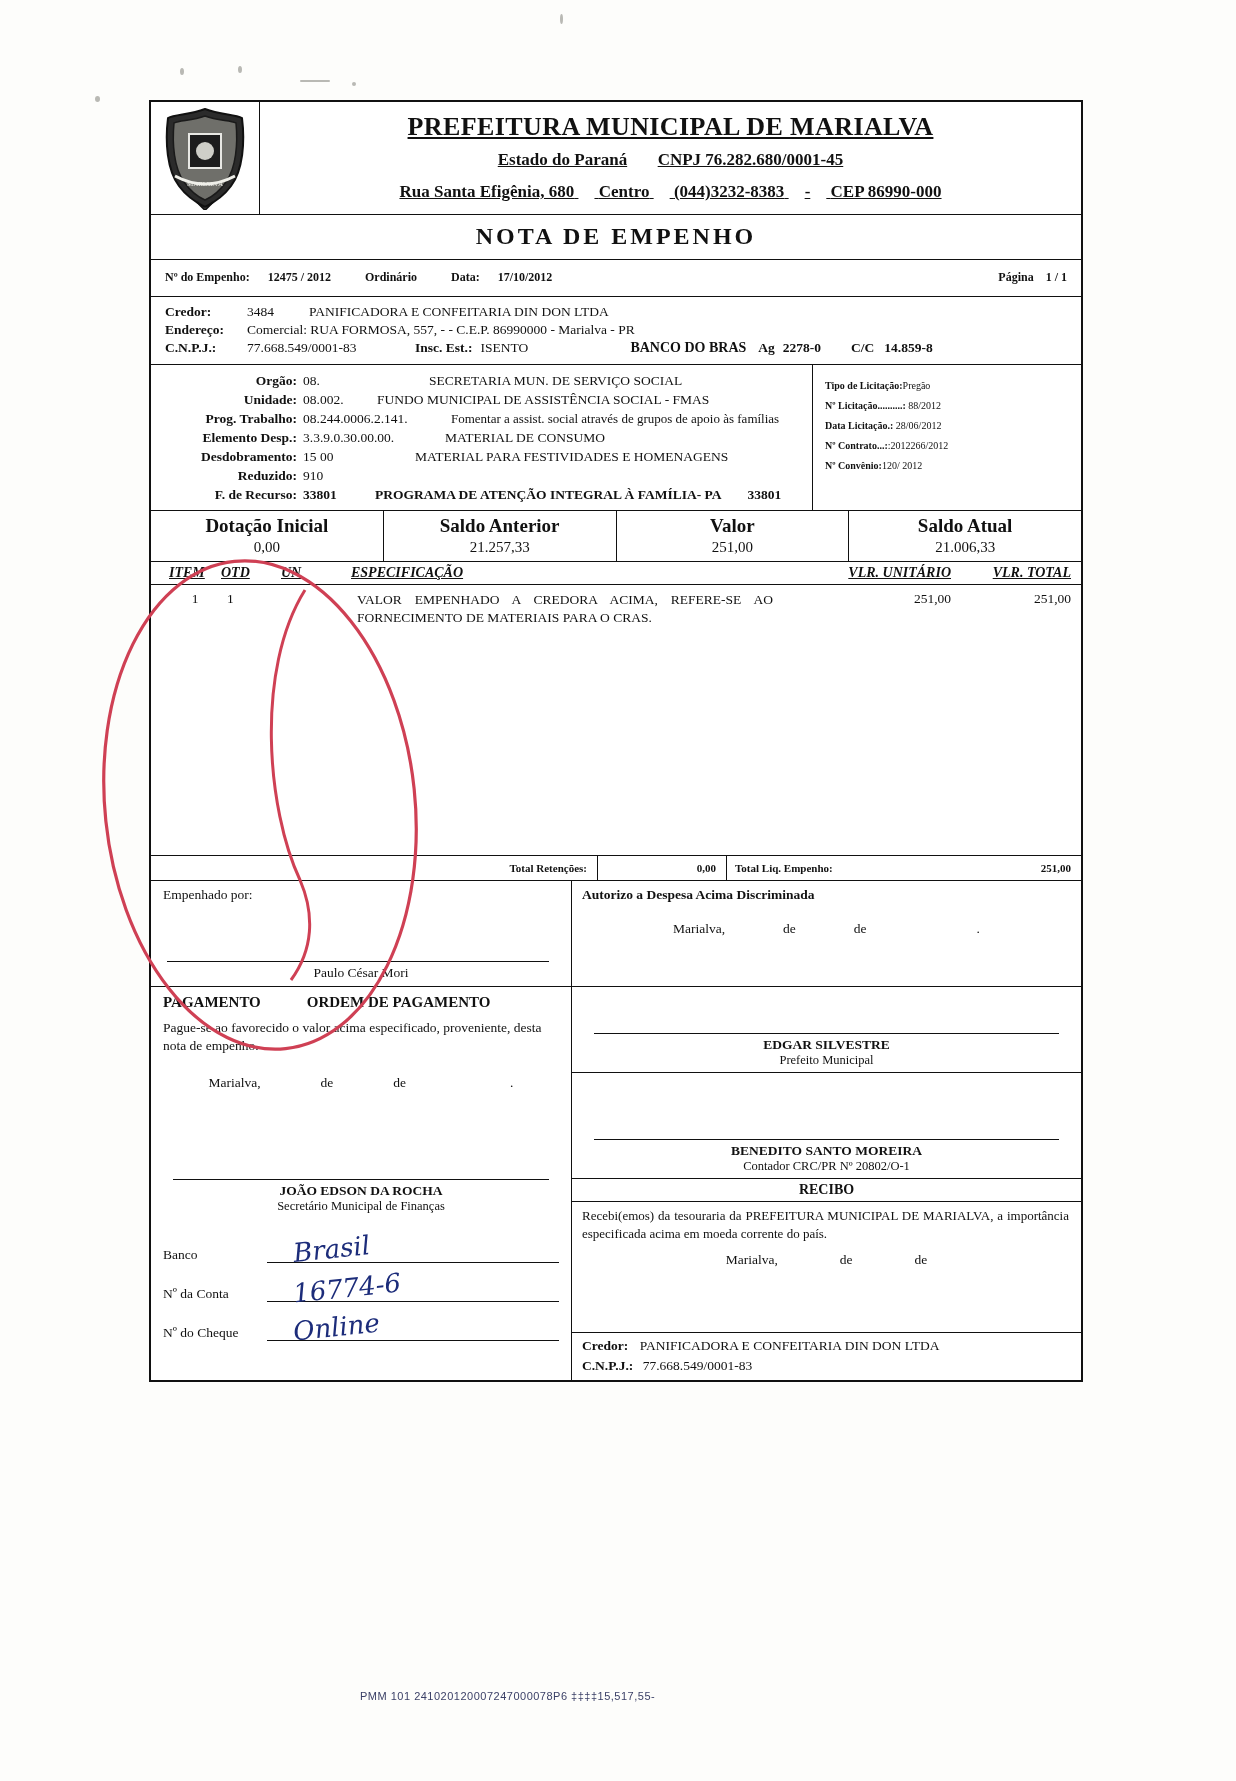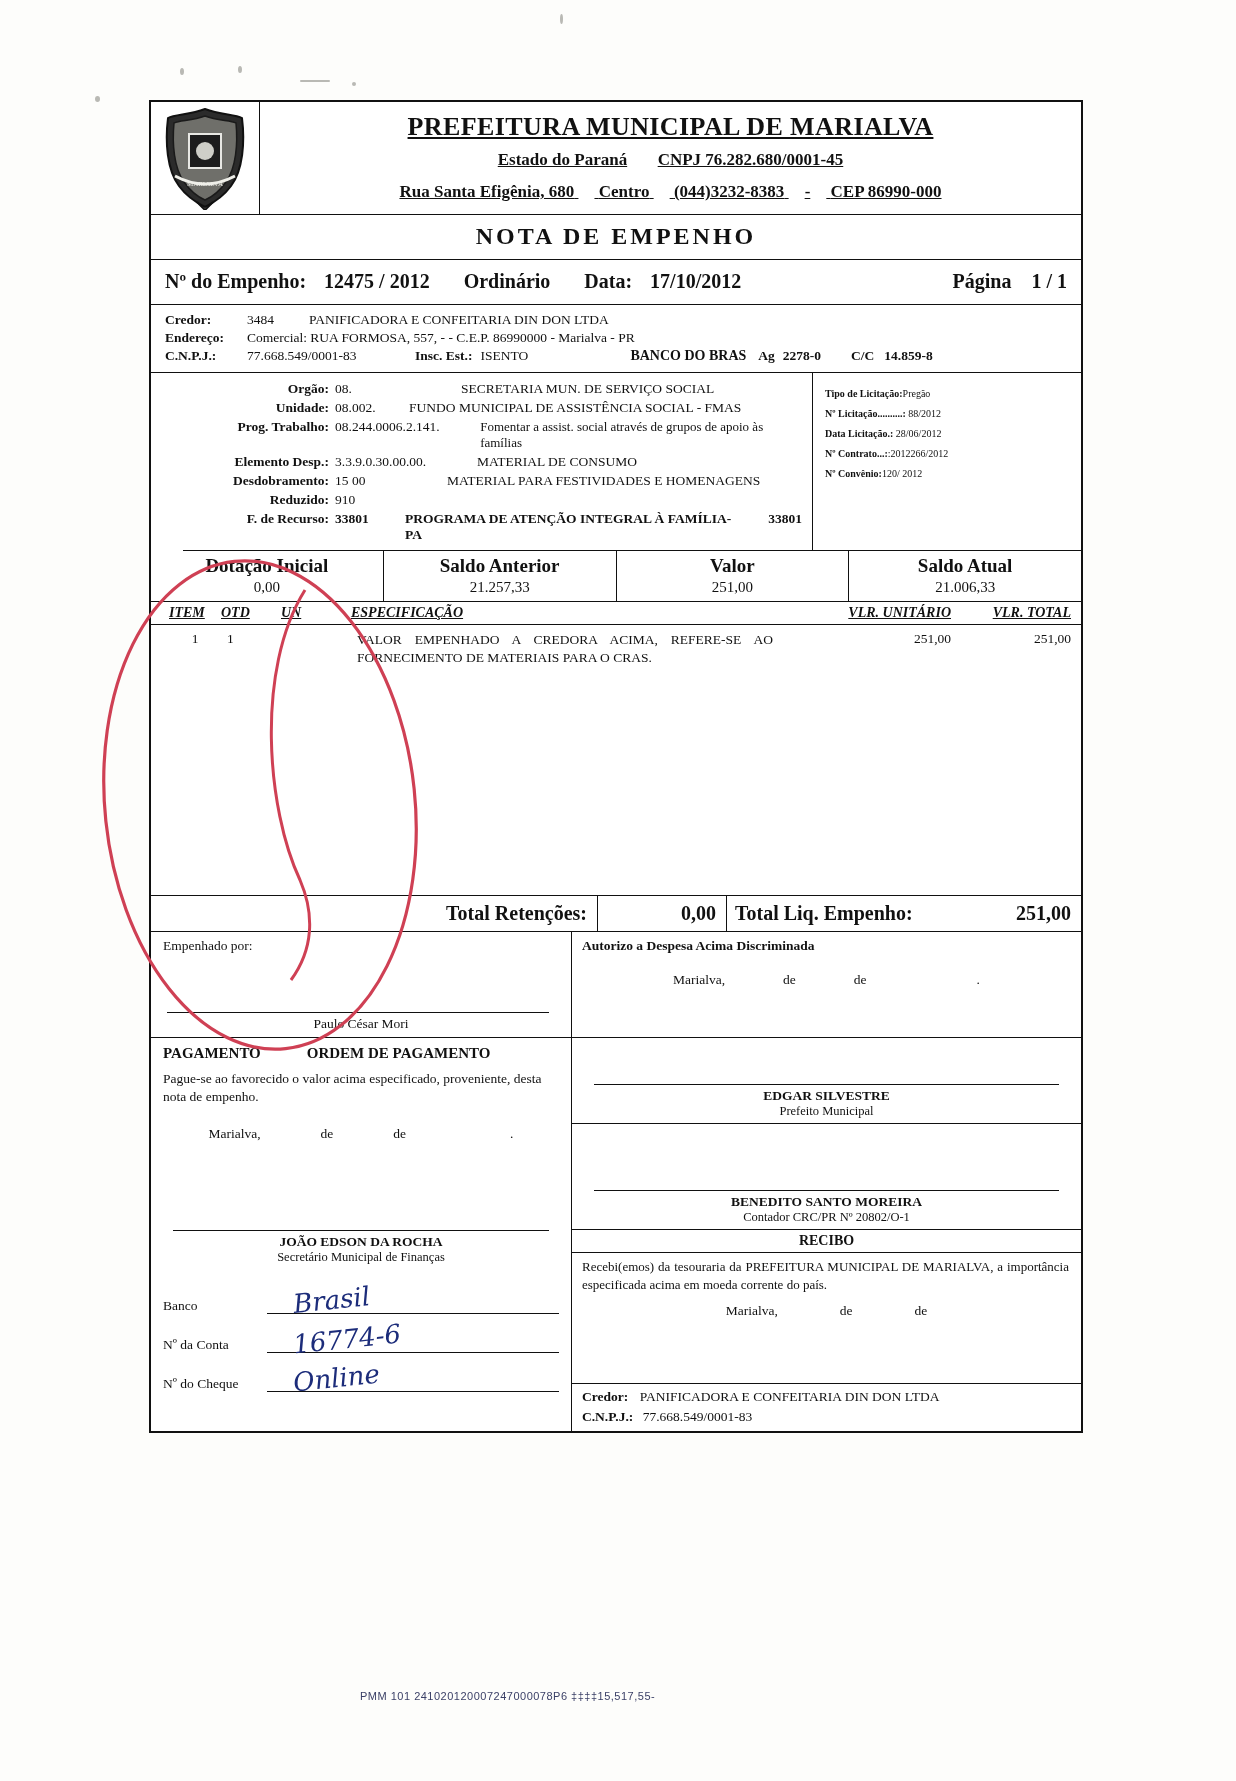--- a/index.html
+++ b/index.html
@@ -45,36 +45,36 @@
   .h-line2 .sp{display:inline-block;width:22px;}
   .h-line3{margin-top:12px;font-size:17px;font-weight:bold;text-decoration:underline;}
   .h-line3 .sp{display:inline-block;width:16px;}
   .nota{
     text-align:center;font-size:24px;font-weight:bold;letter-spacing:3px;
     padding:8px 0 9px;border-bottom:1.5px solid #111;
   }
   
   .empenho-line{
     display:flex;align-items:baseline;
-    font-size:20px;font-weight:bold;
+    font-size:12px;font-weight:bold;
     padding:10px 14px 11px;
     border-bottom:1.5px solid #111;
   }
   .empenho-line .lbl{margin-right:18px;}
   .empenho-line .v{margin-right:34px;}
   .empenho-line .pg{margin-left:auto;text-align:center;}
   
   .credor{
     padding:5px 14px 6px;border-bottom:1.5px solid #111;font-size:13.5px;
   }
   .credor .r{display:flex;align-items:baseline;margin:2px 0;}
   .credor .k{font-weight:bold;width:82px;flex:0 0 82px;}
   .sm{font-size:13px;}
   
-  .mid{display:flex;border-bottom:1.5px solid #111;margin-left:32px;}
+  .mid{display:flex;border-bottom:1.5px solid #111;}
   .mid-l{flex:1;padding:5px 10px 4px 14px;border-right:1.5px solid #111;}
   .mid-l .r{display:flex;align-items:baseline;margin:3px 0;font-size:13.5px;}
   .mid-l .k{font-weight:bold;text-align:right;flex:0 0 132px;padding-right:6px;}
   .mid-r{width:248px;flex:0 0 248px;padding:6px 8px 4px 12px;font-size:10px;font-weight:bold;}
   .mid-r .r{margin:9px 0;}
   .mid-r .vn{font-weight:normal;}
   
   .saldos{display:flex;border-bottom:1.5px solid #111;text-align:center;}
   .saldos > div{flex:1;padding:4px 0 5px;}
   .saldos > div + div{border-left:1.5px solid #111;}
@@ -94,21 +94,21 @@
   .items-head .c-vt{width:120px;text-align:right;}
   .items-body{min-height:270px;border-bottom:1.5px solid #111;position:relative;}
   .item-row{display:flex;font-size:13.5px;padding:6px 10px 0 18px;}
   .item-row .c-item{width:52px;text-align:center;}
   .item-row .c-otd{width:60px;text-align:left;padding-left:6px;}
   .item-row .c-un{width:70px;}
   .item-row .c-esp{flex:1;text-align:justify;padding-right:28px;line-height:1.35;}
   .item-row .c-vu{width:150px;text-align:right;}
   .item-row .c-vt{width:120px;text-align:right;}
   
-  .totals{display:flex;border-bottom:1.5px solid #111;font-size:20px;font-weight:bold;}
+  .totals{display:flex;border-bottom:1.5px solid #111;font-size:11px;font-weight:bold;}
   .totals .t1{flex:1;text-align:right;padding:6px 10px 6px 0;border-right:1.5px solid #111;}
   .totals .v1{width:118px;text-align:right;padding:6px 10px 6px 0;border-right:1.5px solid #111;}
   .totals .t2{width:186px;padding:6px 0 6px 8px;}
   .totals .v2{width:150px;text-align:right;padding:6px 10px 6px 0;}
   
   .sig{display:flex;border-bottom:1.5px solid #111;}
   .sig-l{width:420px;flex:0 0 420px;border-right:1.5px solid #111;}
   .sig-r{flex:1;}
   .box{padding:6px 12px 4px;}
   .emp-by{font-size:13.5px;}

